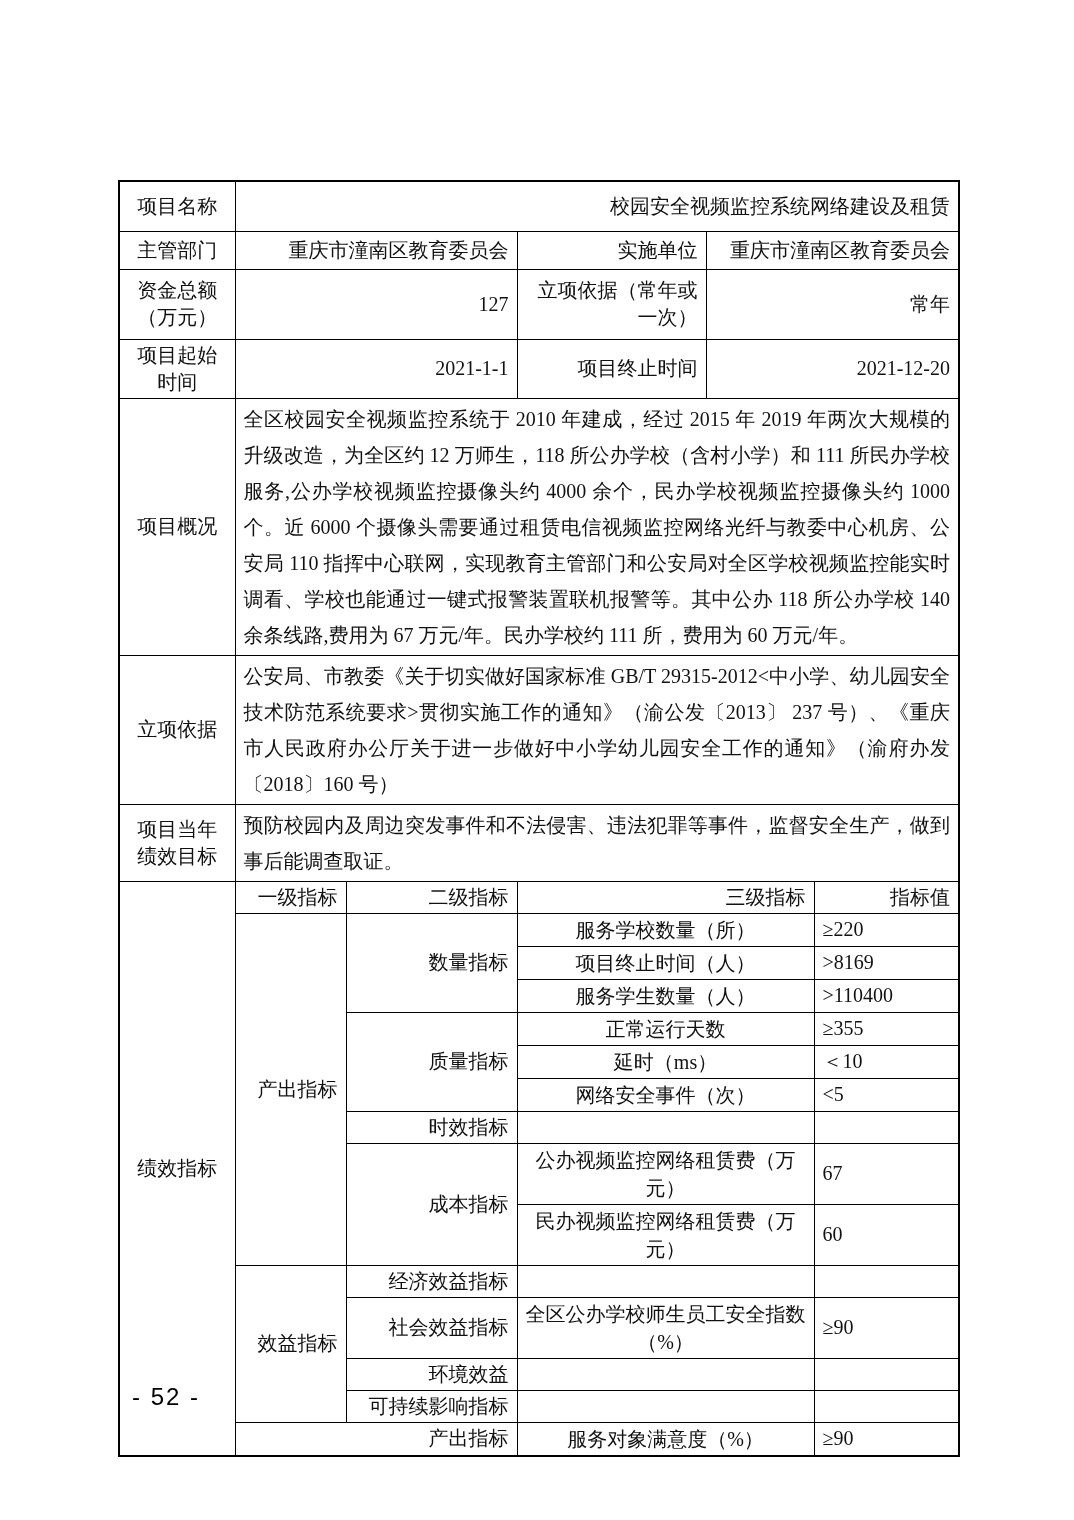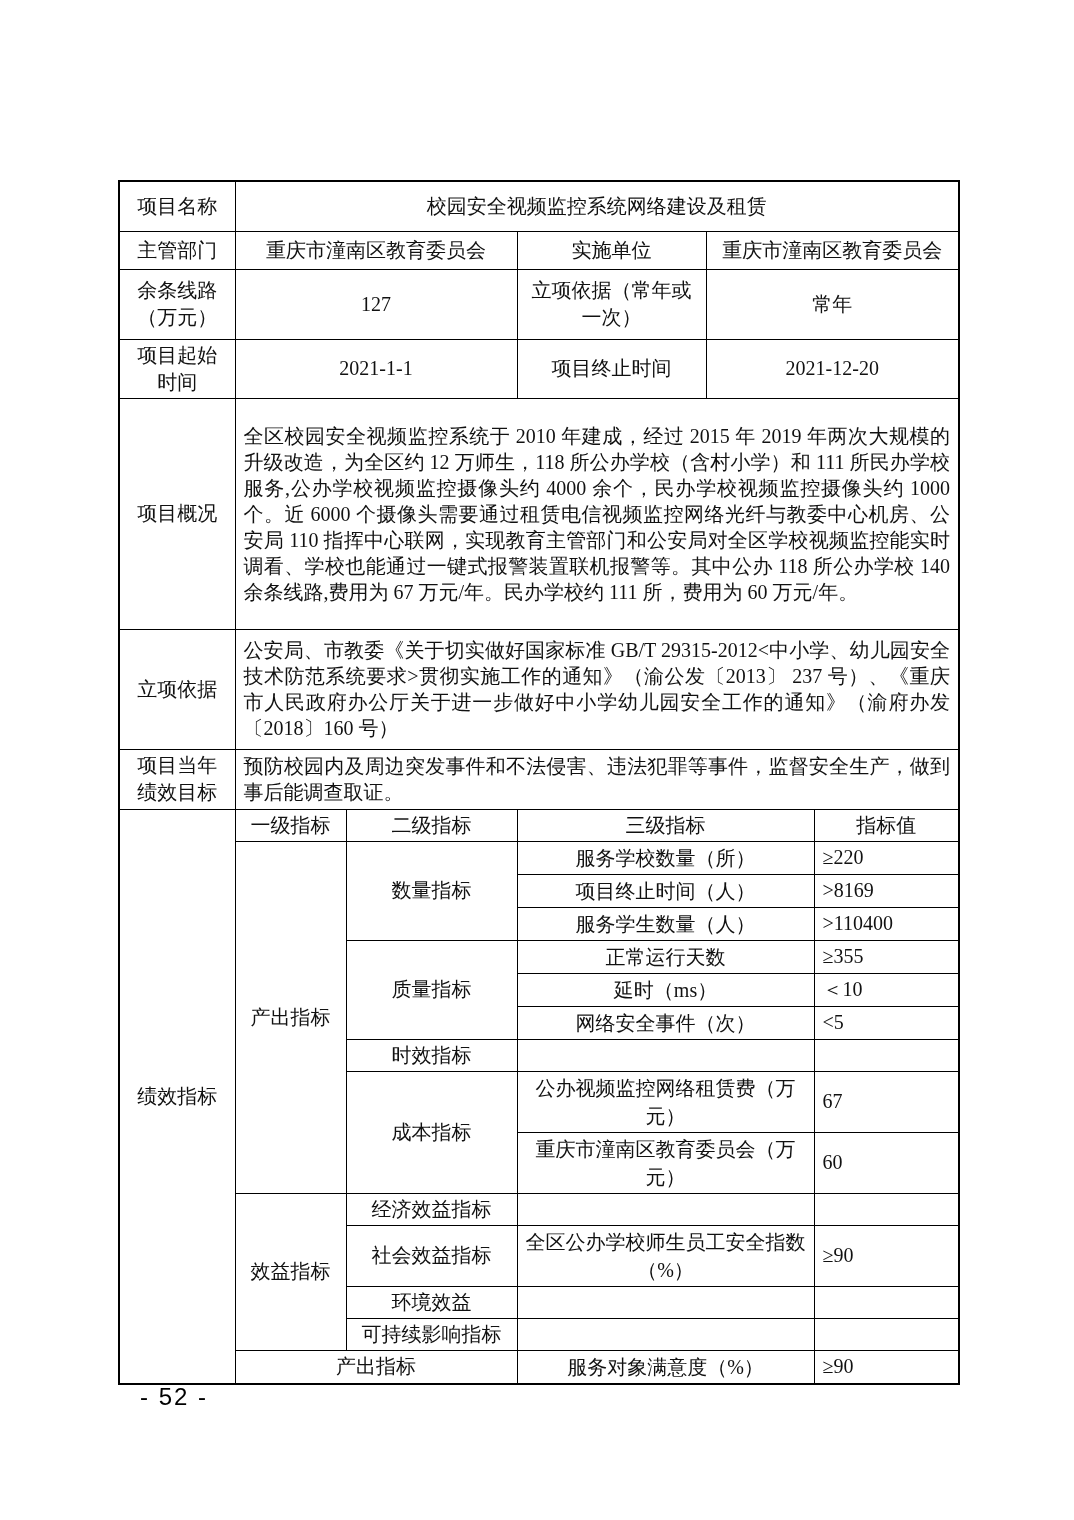--- a/index.html
+++ b/index.html
@@ -19,34 +19,34 @@
     font-size:20px;
   }
   .doc-table td{
     border:1.6px solid #000;
     padding:2px 8px;
     vertical-align:middle;
     overflow:hidden;
   }
   .doc-table{border:2.4px solid #000;padding-left:28px;}
   .lbl{text-align:center;padding:2px 14px;}
-  .ctr{text-align:center;}
+  .ctr{text-align:right;}
   .txt{
     text-align:justify;
-    line-height:26px;
+    line-height:36px;
     padding:4px 10px;
     vertical-align:middle;
     font-family:Liberation Serif, serif;
   }
   .l3{text-align:center;padding:2px 10px;line-height:28px;}
   .val{text-align:left;}
   .vb{vertical-align:bottom;padding-bottom:8px;margin-top:40px;}
   .footer{
     position:absolute;
-    left:140px; top:1383px;
+    left:132px; top:1383px;
     font-family:"Liberation Sans","DejaVu Sans",sans-serif;
     font-size:24px;
     color:#000;
     letter-spacing:2px;
   }
 </style>
 </head>
 <body>
 
 <table class="doc-table">
@@ -66,21 +66,21 @@
   </tr>
 
   <tr style="height:38px">
     <td class="lbl">主管部门</td>
     <td class="ctr" colspan="2">重庆市潼南区教育委员会</td>
     <td class="ctr">实施单位</td>
     <td class="ctr" colspan="2">重庆市潼南区教育委员会</td>
   </tr>
 
   <tr style="height:70px">
-    <td class="lbl">余条线路（万元）</td>
+    <td class="lbl">资金总额（万元）</td>
     <td class="ctr" colspan="2">127</td>
     <td class="ctr">立项依据（常年或一次）</td>
     <td class="ctr" colspan="2">常年</td>
   </tr>
 
   <tr style="height:56px">
     <td class="lbl">项目起始时间</td>
     <td class="ctr" colspan="2">2021-1-1</td>
     <td class="ctr">项目终止时间</td>
     <td class="ctr" colspan="2">2021-12-20</td>
@@ -143,21 +143,21 @@
     <td class="l3" colspan="2"></td>
     <td class="val"></td>
   </tr>
 
   <tr style="height:57px">
     <td class="ctr" rowspan="2">成本指标</td>
     <td class="l3" colspan="2">公办视频监控网络租赁费（万元）</td>
     <td class="val vb">67</td>
   </tr>
   <tr style="height:57px">
-    <td class="l3" colspan="2">重庆市潼南区教育委员会（万元）</td>
+    <td class="l3" colspan="2">民办视频监控网络租赁费（万元）</td>
     <td class="val vb">60</td>
   </tr>
 
   <tr style="height:28px">
     <td class="ctr" rowspan="4">效益指标</td>
     <td class="ctr">经济效益指标</td>
     <td class="l3" colspan="2"></td>
     <td class="val"></td>
   </tr>
 

